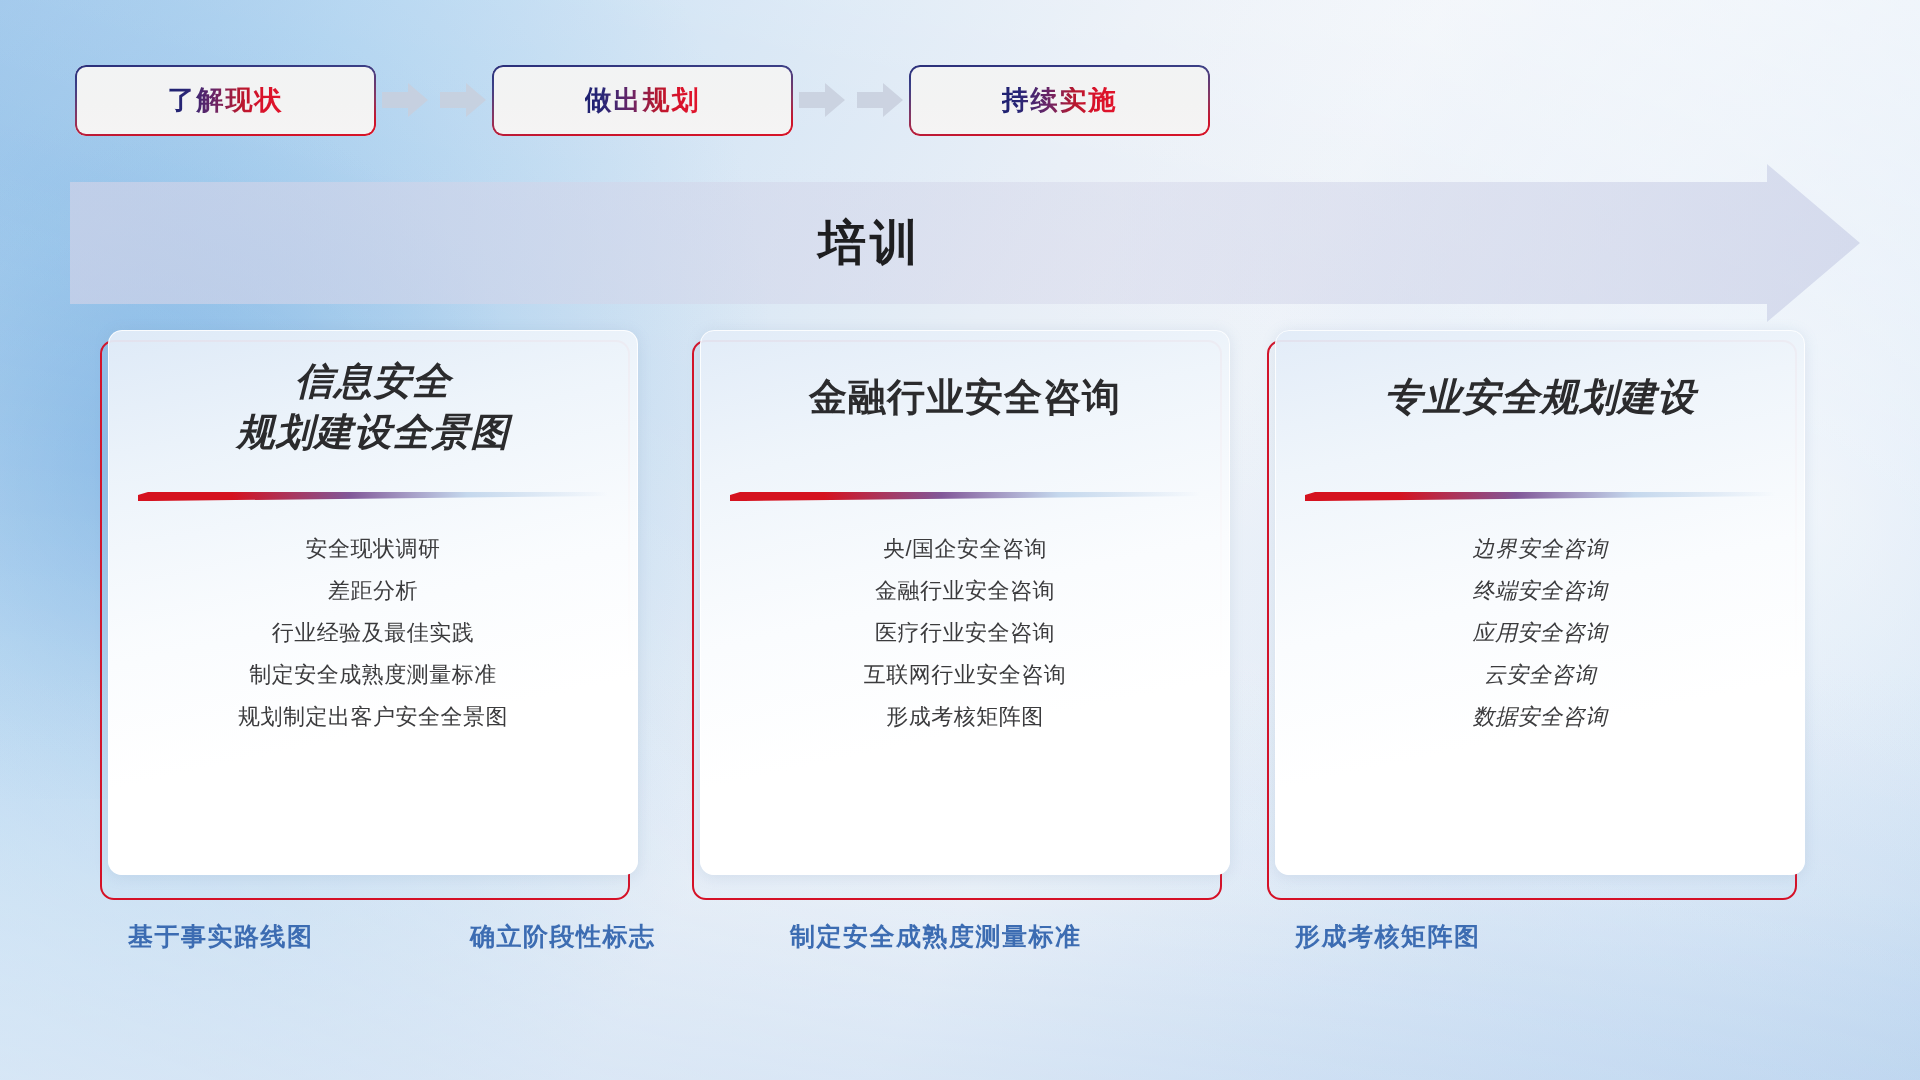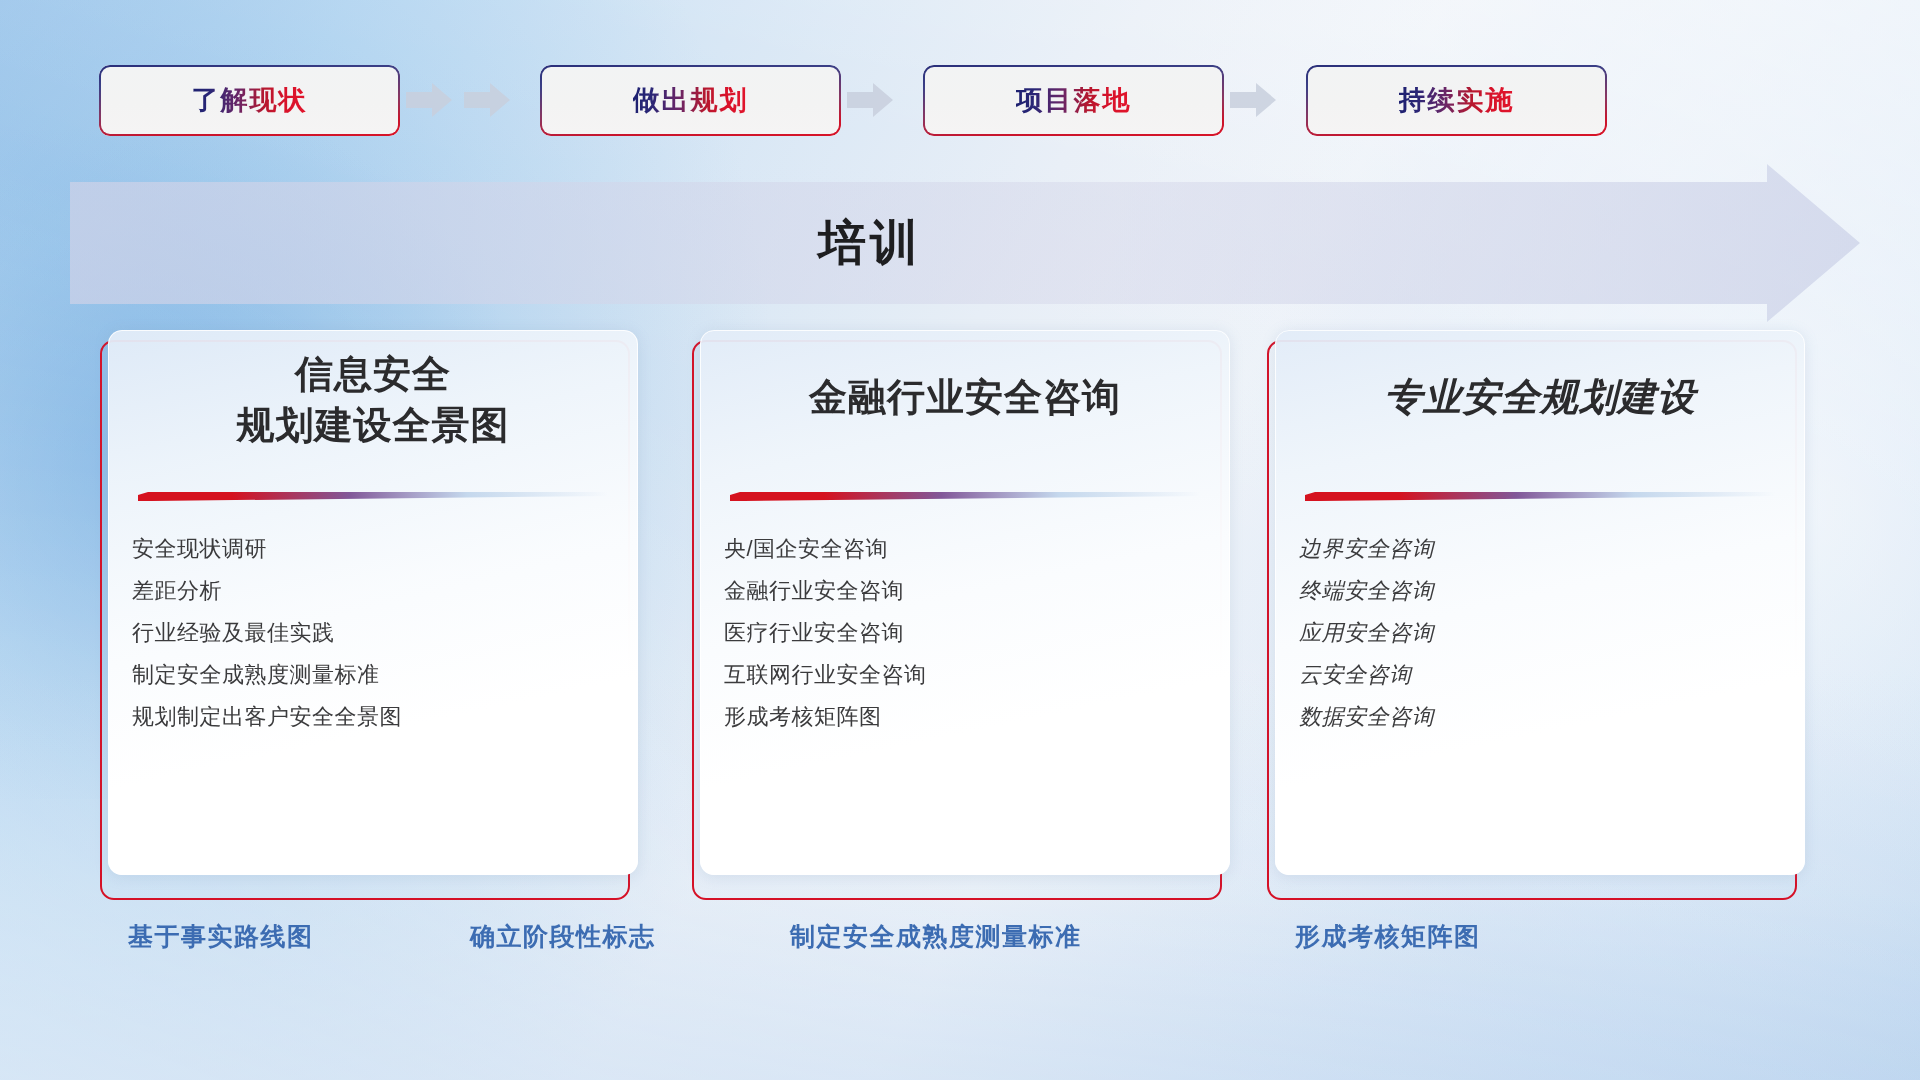--- a/index.html
+++ b/index.html
@@ -23,21 +23,21 @@
     background:linear-gradient(0deg,rgba(168,200,235,.65) 0%,rgba(190,215,240,.22) 55%,rgba(255,255,255,0) 100%);}
   .bg-l6{position:absolute;left:-4%;top:12%;width:30%;height:62%;
     background:radial-gradient(ellipse at 40% 50%,rgba(96,160,220,.45) 0%,rgba(130,185,230,.18) 52%,rgba(255,255,255,0) 78%);}
 
   
   #steps{position:absolute;left:0;top:64px;width:1920px;height:72px;z-index:6;
          display:flex;align-items:center;justify-content:flex-start;padding-left:75px;box-sizing:border-box;}
   .step-box{
     width:301px;height:71px;border-radius:11px;position:relative;
     background:linear-gradient(180deg,#f2f3f4 0%,#f3f3f3 55%,#f5f4f4 100%);
-    display:flex;align-items:center;justify-content:center;flex:none;margin-left:24px;
+    display:flex;align-items:center;justify-content:center;flex:none;
   }
   .step-box::before{
     content:"";position:absolute;inset:0;border-radius:11px;padding:2px;
     background:linear-gradient(176deg,#2a2f7a 0%,#3b3f86 24%,#8a3560 58%,#c9142c 82%,#d81428 100%);
     -webkit-mask:linear-gradient(#000 0 0) content-box,linear-gradient(#000 0 0);
     -webkit-mask-composite:xor;mask:linear-gradient(#000 0 0) content-box,linear-gradient(#000 0 0);
     mask-composite:exclude;pointer-events:none;
   }
   .step-label{
     font-size:27px;font-weight:700;letter-spacing:2px;line-height:1;
@@ -70,24 +70,24 @@
     position:absolute;left:0;top:0;width:530px;height:545px;border-radius:14px;
     background:
       linear-gradient(168deg,rgba(226,236,248,.95) 0%,rgba(239,245,251,.97) 22%,rgba(250,252,254,.99) 48%,#ffffff 70%,#ffffff 100%);
     box-shadow:0 2px 14px rgba(120,150,185,.18);
     overflow:hidden;
   }
   .card::after{content:"";position:absolute;inset:0;border-radius:14px;
     border:1px solid rgba(255,255,255,.85);pointer-events:none;}
   .card-title{position:absolute;left:0;right:0;top:0;padding:42px 26px 0;box-sizing:border-box;
     text-align:center;font-size:38px;font-weight:700;color:#2b2b2d;line-height:1.34;letter-spacing:1px;}
-  .card-title.two-line{padding-top:19px;}
+  .card-title.two-line{padding-top:26px;font-style:italic;}
   .divider{position:absolute;left:30px;top:160px;width:470px;height:12px;}
   .card-list{position:absolute;left:0;right:0;top:208px;padding:0 24px;box-sizing:border-box;
-    text-align:left;}
+    text-align:center;}
   .card-list li{list-style:none;font-size:22px;color:#3b3b3d;line-height:1;margin:0 0 20px;letter-spacing:.5px;}
   .card-list{margin:0;}
   ul.card-list{padding-left:24px;}
 
   
   #foot{position:absolute;left:0;top:920px;width:1920px;height:60px;z-index:8;}
   .foot-label{position:absolute;top:0;font-size:25px;font-weight:700;color:#3c6cb2;letter-spacing:1.5px;white-space:nowrap;}
 </style>
 </head>
 <body>
@@ -115,23 +115,20 @@
         <path d="M0 9 L26 9 L26 0 L46 17 L26 34 L26 25 L0 25 Z" fill="#c8cfdd" opacity="0.85"></path>
       </svg>
     </div>
     <div class="step-box">
       <span class="step-label">做出规划</span>
     </div>
     <div class="step-arrow">
       <svg width="46" height="34" viewBox="0 0 46 34">
         <path d="M0 9 L26 9 L26 0 L46 17 L26 34 L26 25 L0 25 Z" fill="#c8cfdd" opacity="0.85"></path>
       </svg>
-    </div>
-    <div class="step-box">
-      <span class="step-label">项目落地</span>
     </div>
     <div class="step-arrow">
       <svg width="46" height="34" viewBox="0 0 46 34">
         <path d="M0 9 L26 9 L26 0 L46 17 L26 34 L26 25 L0 25 Z" fill="#c8cfdd" opacity="0.85"></path>
       </svg>
     </div>
     <div class="step-box">
       <span class="step-label">持续实施</span>
     </div>
   </div>

